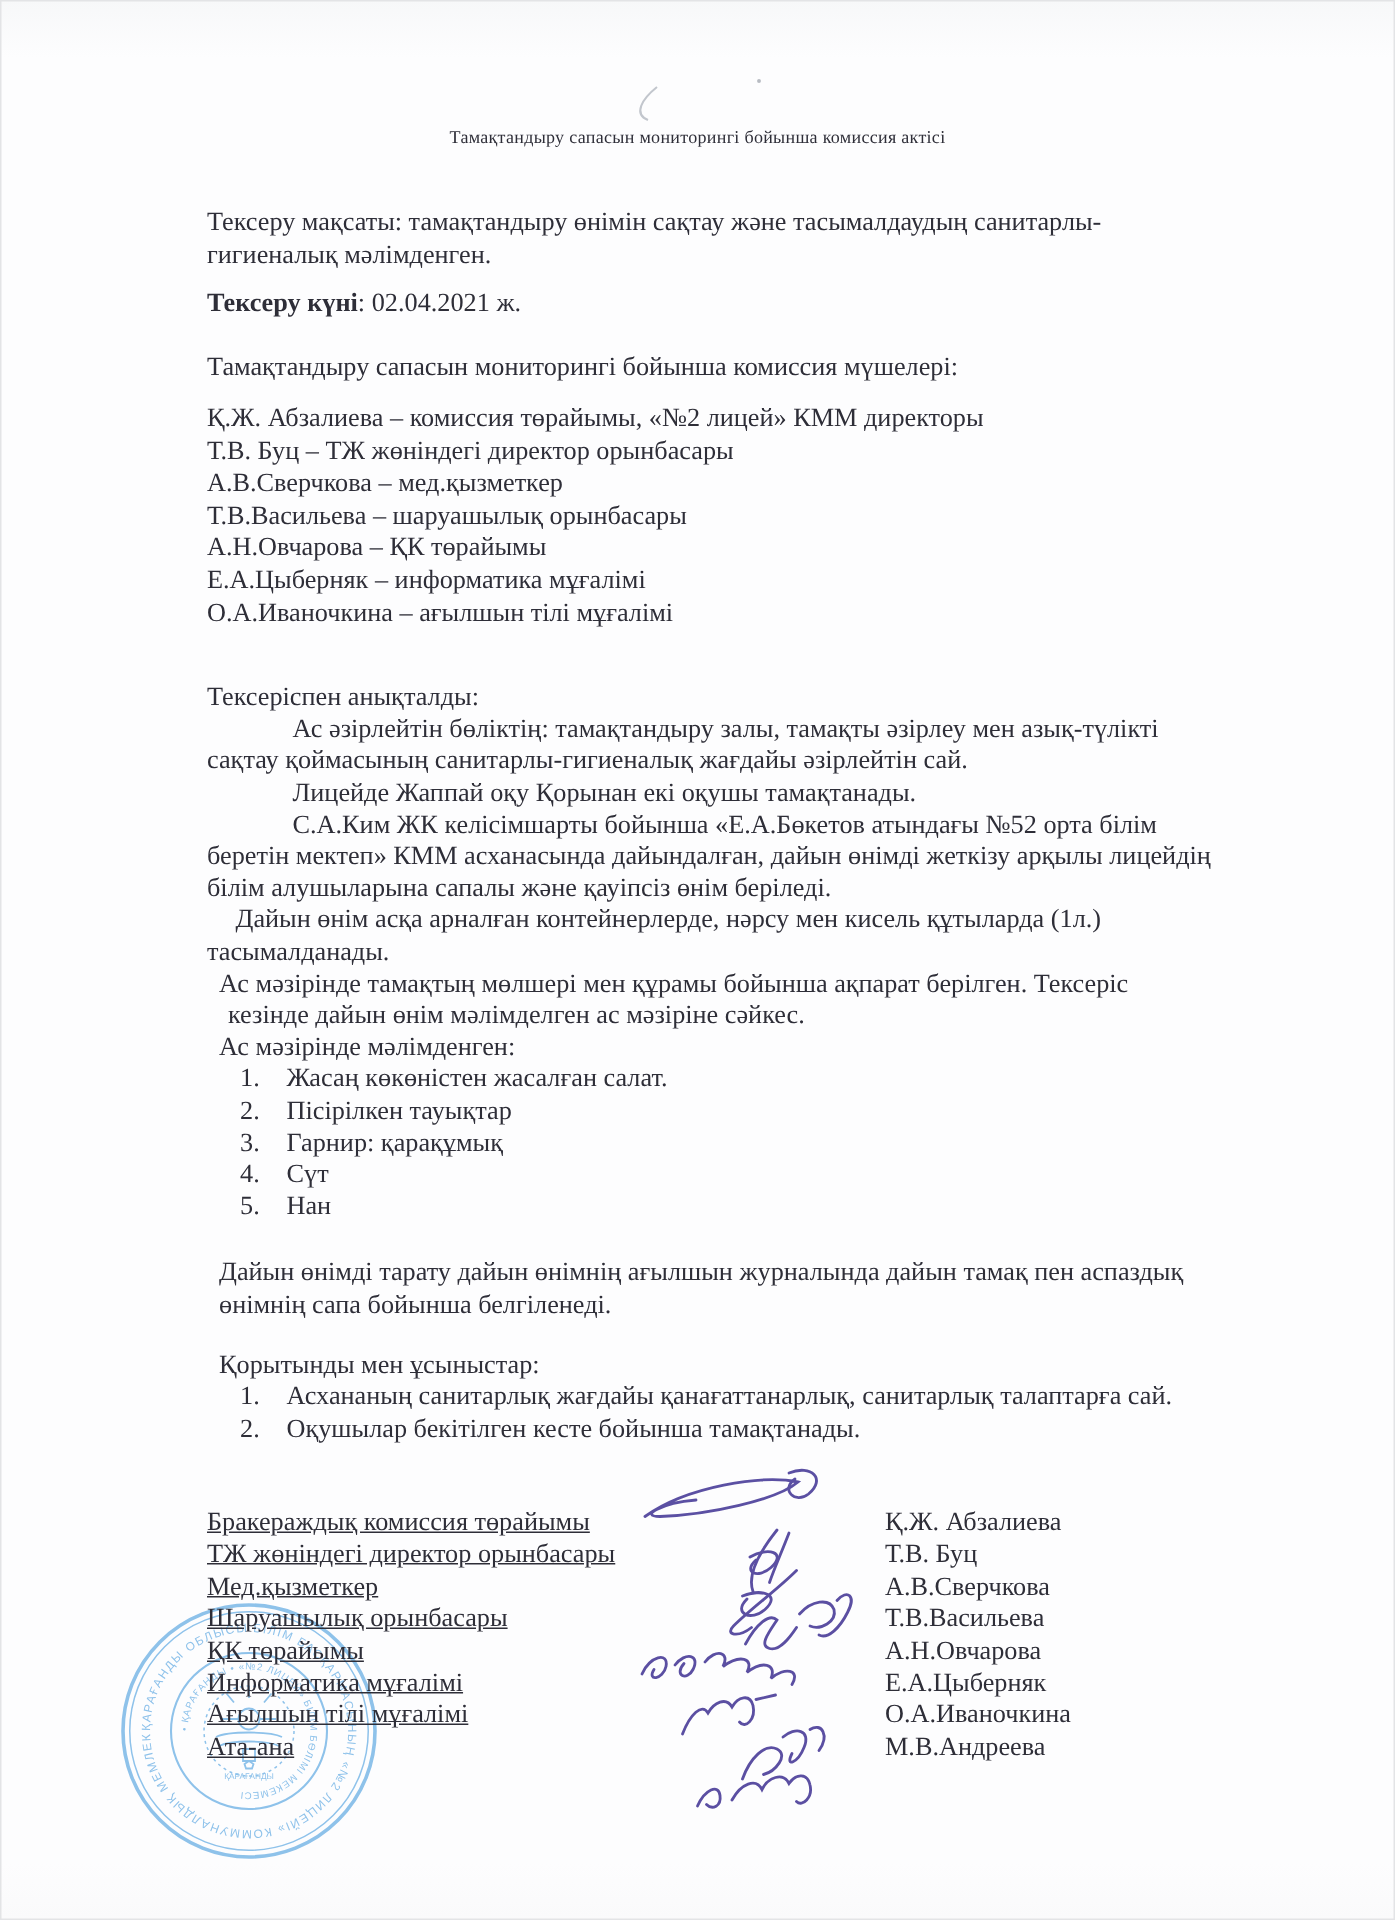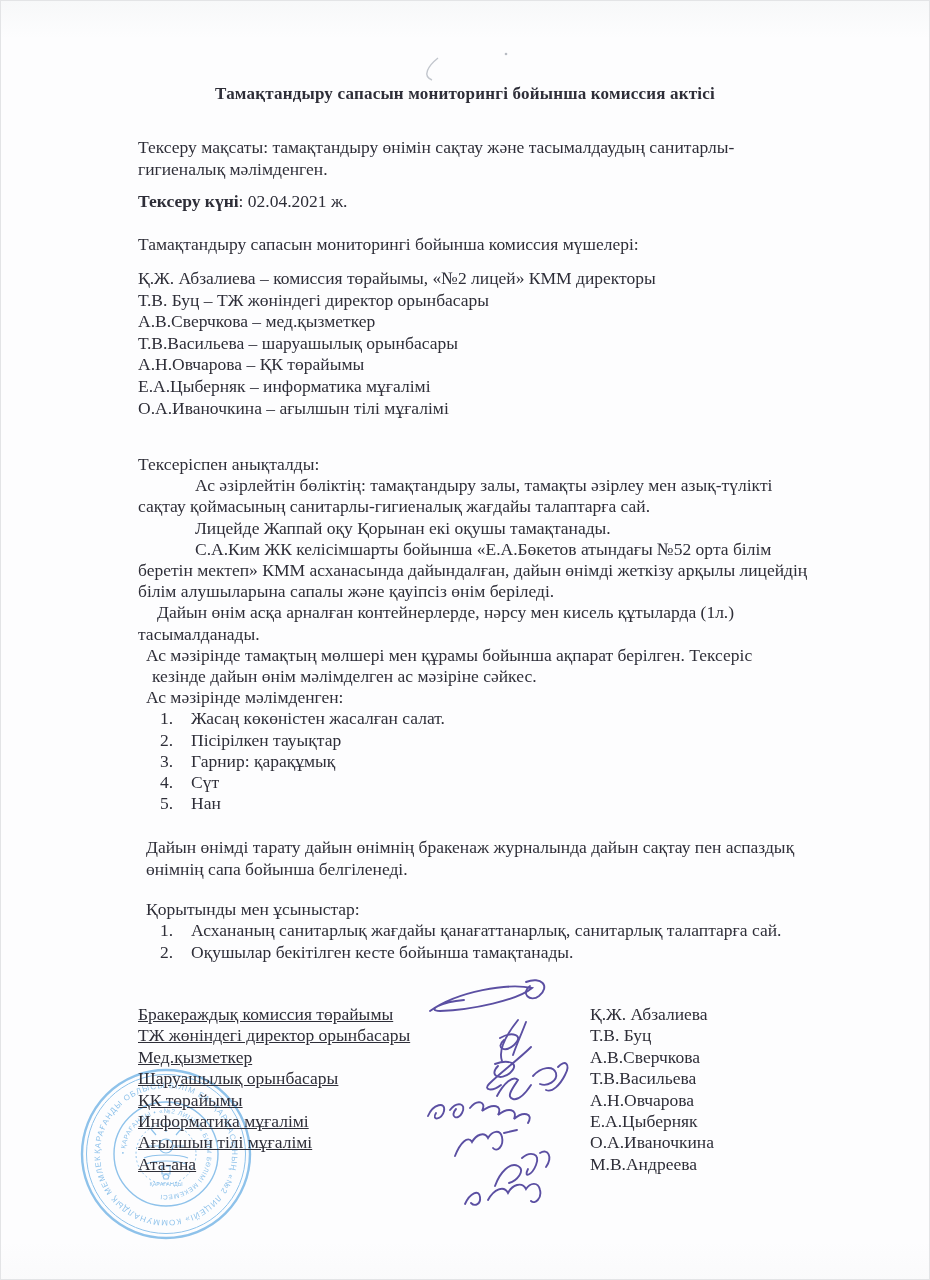--- a/index.html
+++ b/index.html
@@ -10,21 +10,21 @@
     background:linear-gradient(180deg,#f7f8f9 0%, #fdfdfe 3%, #fdfdfe 97%, #fafafb 100%);
     overflow:hidden;
     font-family:"Liberation Serif", serif;
     color:#2e2e38;
     box-shadow:inset 0 0 0 1px #e3e4e6;
   }
   .abs{position:absolute;}
   .line{white-space:nowrap;line-height:21.2px;font-size:17.5px;}
   .title{
     left:0;top:84px;width:930px;text-align:center;
-    font-weight:bold;font-size:17px;letter-spacing:.2px;
+    font-weight:normal;font-size:12px;letter-spacing:.2px;
   }
   .block{left:138px;width:700px;}
   .lh22 .line{line-height:22px;}
   .lh216 .line{line-height:21.6px;}
   .lh214 .line{line-height:21.4px;}
   .ind-lg{padding-left:57px;}
   .ind-sm{padding-left:19px;}
   .ind-8{padding-left:8px;}
   .ind-14{padding-left:14px;}
   .bold{font-weight:bold;text-align:center;}
@@ -69,21 +69,21 @@
     <div class="line">А.В.Сверчкова – мед.қызметкер</div>
     <div class="line">Т.В.Васильева – шаруашылық орынбасары</div>
     <div class="line">А.Н.Овчарова – ҚК төрайымы</div>
     <div class="line">Е.А.Цыберняк – информатика мұғалімі</div>
     <div class="line">О.А.Иваночкина – ағылшын тілі мұғалімі</div>
   </div>
 
   <div class="abs block" style="top:454px;">
     <div class="line">Тексеріспен анықталды:</div>
     <div class="line ind-lg">Ас әзірлейтін бөліктің: тамақтандыру залы, тамақты әзірлеу мен азық-түлікті</div>
-    <div class="line">сақтау қоймасының санитарлы-гигиеналық жағдайы талаптарға сай.</div>
+    <div class="line">сақтау қоймасының санитарлы-гигиеналық жағдайы әзірлейтін сай.</div>
     <div class="line ind-lg">Лицейде Жаппай оқу Қорынан екі оқушы тамақтанады.</div>
     <div class="line ind-lg">С.А.Ким ЖК келісімшарты бойынша «Е.А.Бөкетов атындағы №52 орта білім</div>
     <div class="line">беретін мектеп» КММ асханасында дайындалған, дайын өнімді жеткізу арқылы лицейдің</div>
     <div class="line">білім алушыларына сапалы және қауіпсіз өнім беріледі.</div>
     <div class="line ind-sm">Дайын өнім асқа арналған контейнерлерде, нәрсу мен кисель құтыларда (1л.)</div>
     <div class="line">тасымалданады.</div>
     <div class="line ind-8">Ас мәзірінде тамақтың мөлшері мен құрамы бойынша ақпарат берілген. Тексеріс</div>
     <div class="line ind-14">кезінде дайын өнім мәлімделген ас мәзіріне сәйкес.</div>
     <div class="line ind-8">Ас мәзірінде мәлімденген:</div>
     <div class="line num-row">
@@ -102,21 +102,21 @@
       <span class="num">4.</span>
       <span>Сүт</span>
     </div>
     <div class="line num-row">
       <span class="num">5.</span>
       <span>Нан</span>
     </div>
   </div>
 
   <div class="abs block lh22" style="top:836px;">
-    <div class="line ind-8">Дайын өнімді тарату дайын өнімнің бракенаж журналында дайын сақтау пен аспаздық</div>
+    <div class="line ind-8">Дайын өнімді тарату дайын өнімнің ағылшын журналында дайын тамақ пен аспаздық</div>
     <div class="line ind-8">өнімнің сапа бойынша белгіленеді.</div>
   </div>
 
   <div class="abs block lh214" style="top:899px;">
     <div class="line ind-8">Қорытынды мен ұсыныстар:</div>
     <div class="line num-row">
       <span class="num">1.</span>
       <span>Асхананың санитарлық жағдайы қанағаттанарлық, санитарлық талаптарға сай.</span>
     </div>
     <div class="line num-row">

